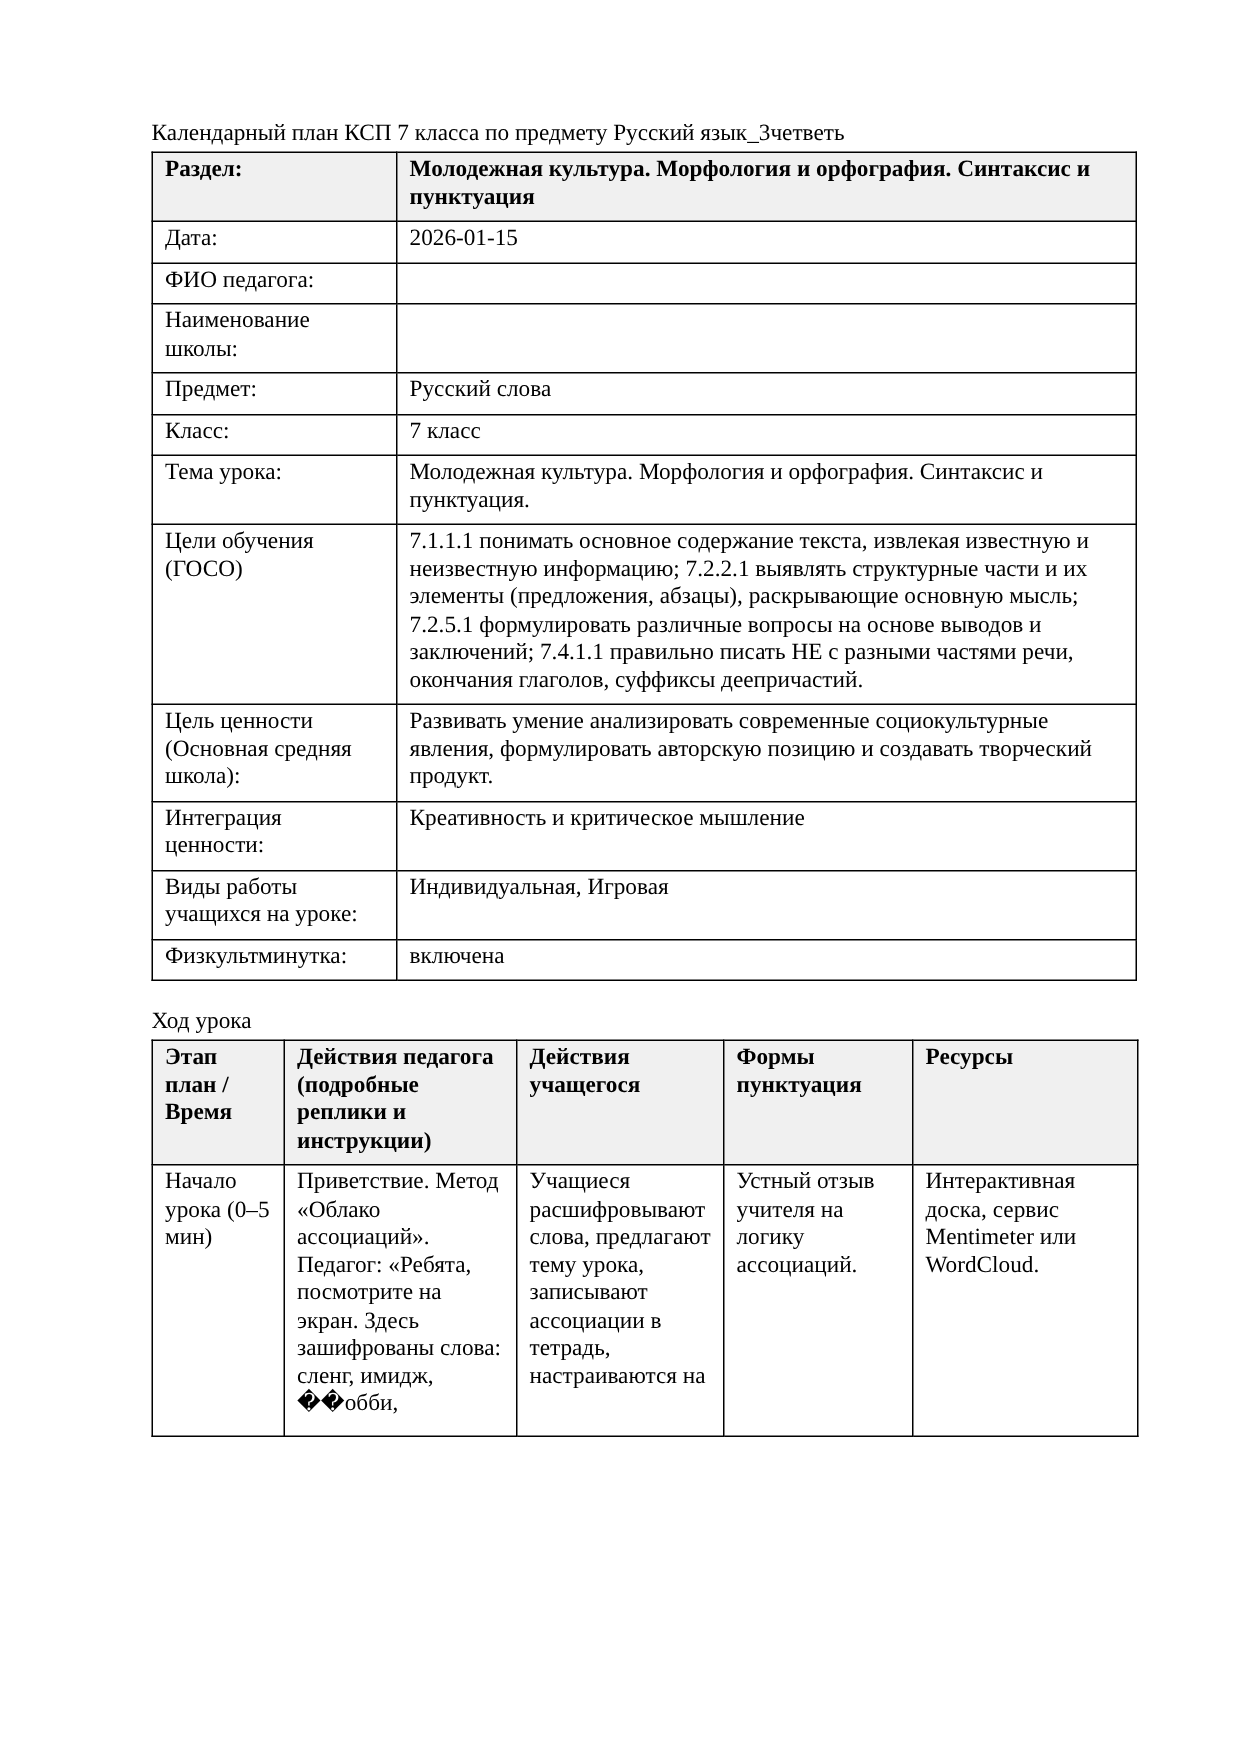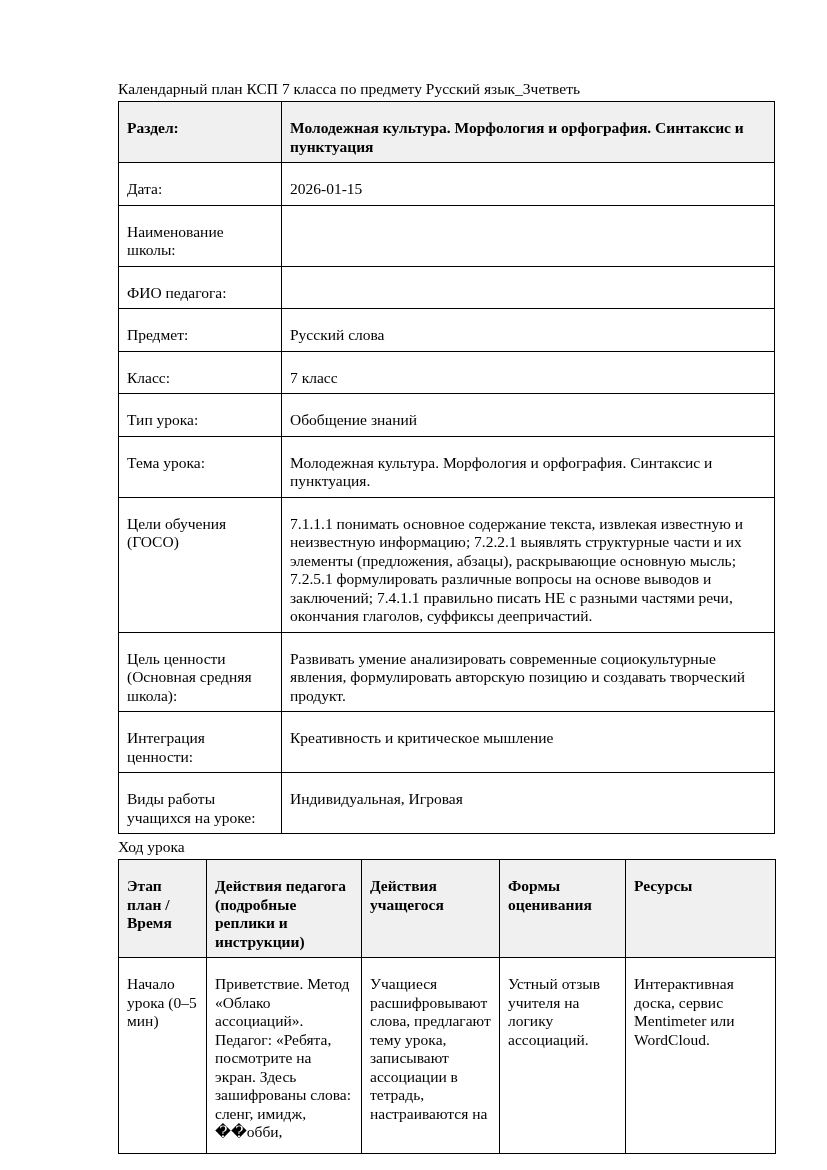--- a/index.html
+++ b/index.html
@@ -11,21 +11,21 @@
     position: relative;
     width: 827px;
     height: 1170px;
     background: #ffffff;
     overflow: hidden;
     font-family: "Liberation Serif", "DejaVu Serif", serif;
     color: #000000;
   }
   .content {
     position: absolute;
-    left: 118px;
+    left: 101px;
     top: 79px;
     width: 657px;
   }
   .doc-title {
     font-size: 15.5px;
     line-height: 19px;
     margin: 0 0 3px 0;
     white-space: nowrap;
   }
   table {
@@ -33,34 +33,34 @@
     width: 657px;
     table-layout: fixed;
   }
   td, th {
     border: 1.5px solid #000000;
     vertical-align: top;
     text-align: left;
     font-weight: normal;
     font-size: 15.5px;
     line-height: 18.5px;
-    padding: 17px 8px 6px 8px;
+    padding: 2px 8px 6px 8px;
     overflow: hidden;
     word-wrap: break-word;
   }
   .info-table .label-cell { }
   .info-table col.c-label { width: 163px; }
   tr.hdr td, .lesson-table th {
     background: #f0f0f0;
     font-weight: bold;
   }
   .section-heading {
     font-size: 15.5px;
     line-height: 19px;
-    margin: 3px 0 3px 0;
+    margin: 17px 0 3px 0;
   }
   .lesson-table col.c1 { width: 88px; }
   .lesson-table col.c2 { width: 155px; }
   .lesson-table col.c3 { width: 138px; }
   .lesson-table col.c4 { width: 126px; }
   .lesson-table col.c5 { width: 150px; }
   .lesson-table td.body-cell { height: 172px; margin-top: 44px; }
 </style>
 </head>
 <body>
@@ -78,38 +78,34 @@
       <tbody>
         <tr class="hdr">
           <td class="label-cell">Раздел:</td>
           <td class="value-cell">Молодежная культура. Морфология и орфография. Синтаксис и пунктуация</td>
         </tr>
         <tr>
           <td class="label-cell">Дата:</td>
           <td class="value-cell">2026-01-15</td>
         </tr>
         <tr>
-          <td class="label-cell">Наименование школы:</td>
+          <td class="label-cell">ФИО педагога:</td>
           <td class="value-cell"></td>
         </tr>
         <tr>
-          <td class="label-cell">ФИО педагога:</td>
+          <td class="label-cell">Наименование школы:</td>
           <td class="value-cell"></td>
         </tr>
         <tr>
           <td class="label-cell">Предмет:</td>
           <td class="value-cell">Русский слова</td>
         </tr>
         <tr>
           <td class="label-cell">Класс:</td>
           <td class="value-cell">7 класс</td>
-        </tr>
-        <tr>
-          <td class="label-cell">Тип урока:</td>
-          <td class="value-cell">Обобщение знаний</td>
         </tr>
         <tr>
           <td class="label-cell">Тема урока:</td>
           <td class="value-cell">Молодежная культура. Морфология и орфография. Синтаксис и пунктуация.</td>
         </tr>
         <tr>
           <td class="label-cell">Цели обучения (ГОСО)</td>
           <td class="value-cell">7.1.1.1 понимать основное содержание текста, извлекая известную и неизвестную информацию; 7.2.2.1 выявлять структурные части и их элементы (предложения, абзацы), раскрывающие основную мысль; 7.2.5.1 формулировать различные вопросы на основе выводов и заключений; 7.4.1.1 правильно писать НЕ с разными частями речи, окончания глаголов, суффиксы деепричастий.</td>
         </tr>
         <tr>
@@ -117,39 +113,43 @@
           <td class="value-cell">Развивать умение анализировать современные социокультурные явления, формулировать авторскую позицию и создавать творческий продукт.</td>
         </tr>
         <tr>
           <td class="label-cell">Интеграция ценности:</td>
           <td class="value-cell">Креативность и критическое мышление</td>
         </tr>
         <tr>
           <td class="label-cell">Виды работы учащихся на уроке:</td>
           <td class="value-cell">Индивидуальная, Игровая</td>
         </tr>
+        <tr>
+          <td class="label-cell">Физкультминутка:</td>
+          <td class="value-cell">включена</td>
+        </tr>
       </tbody>
     </table>
 
     <div class="section-heading">Ход урока</div>
 
     <table class="lesson-table">
       <colgroup>
         <col class="c1">
           <col class="c2">
           <col class="c3">
           <col class="c4">
           <col class="c5">
       </colgroup>
       <thead>
         <tr>
           <th>Этап план / Время</th>
           <th>Действия педагога (подробные реплики и инструкции)</th>
           <th>Действия учащегося</th>
-          <th>Формы оценивания</th>
+          <th>Формы пунктуация</th>
           <th>Ресурсы</th>
         </tr>
       </thead>
       <tbody>
         <tr>
           <td class="body-cell">Начало урока (0–5 мин)</td>
           <td class="body-cell">Приветствие. Метод «Облако ассоциаций». Педагог: «Ребята, посмотрите на экран. Здесь зашифрованы слова: сленг, имидж, ��обби,</td>
           <td class="body-cell">Учащиеся расшифровывают слова, предлагают тему урока, записывают ассоциации в тетрадь, настраиваются на</td>
           <td class="body-cell">Устный отзыв учителя на логику ассоциаций.</td>
           <td class="body-cell">Интерактивная доска, сервис Mentimeter или WordCloud.</td>

